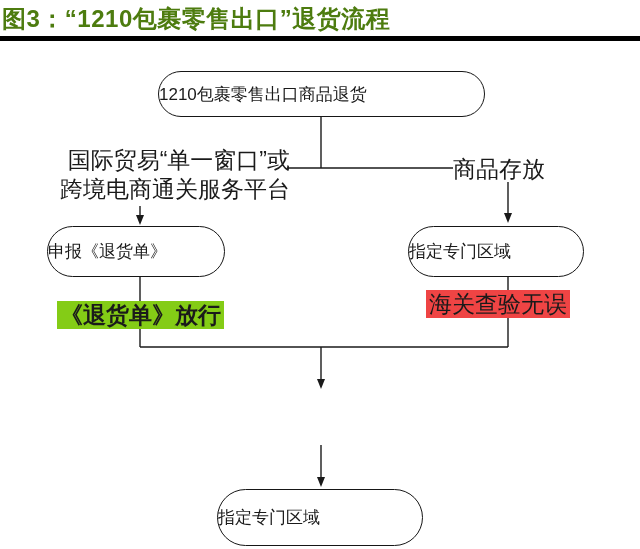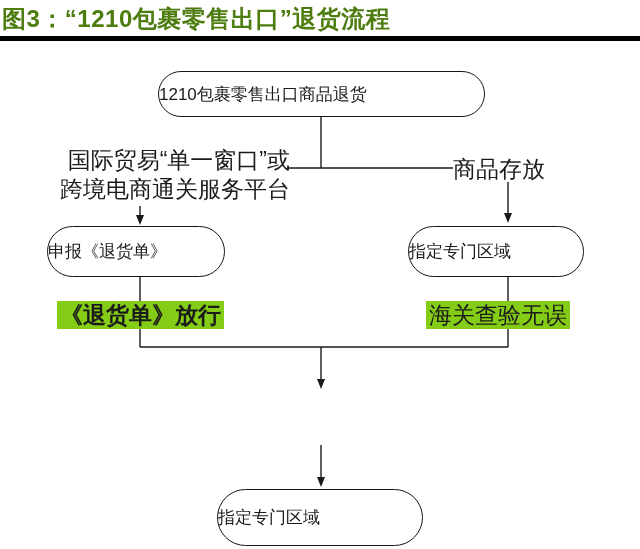--- a/index.html
+++ b/index.html
@@ -63,21 +63,21 @@
   }
   .lbl-channel {
     left: 6px;
     top: 146px;
     width: 284px;
     text-align: right;
     line-height: 29px;
   }
   .lbl-storage { left: 453px; top: 155px; }
   .lbl-release { left: 57px;  top: 301px; background: #84cc16; padding: 0 3px; font-weight: bold; }
-  .lbl-inspect { left: 426px; top: 301px; background: #84cc16; padding: 0 3px; }
+  .lbl-inspect { left: 426px; top: 290px; background: #ef4444; padding: 0 3px; }
 </style>
 </head>
 <body>
 
 <div class="page">
 
   <div class="title">图3：“1210包裹零售出口”退货流程</div>
   <div class="title-bar"></div>
 
   <svg class="connectors" width="640" height="549" viewBox="0 0 640 549">

